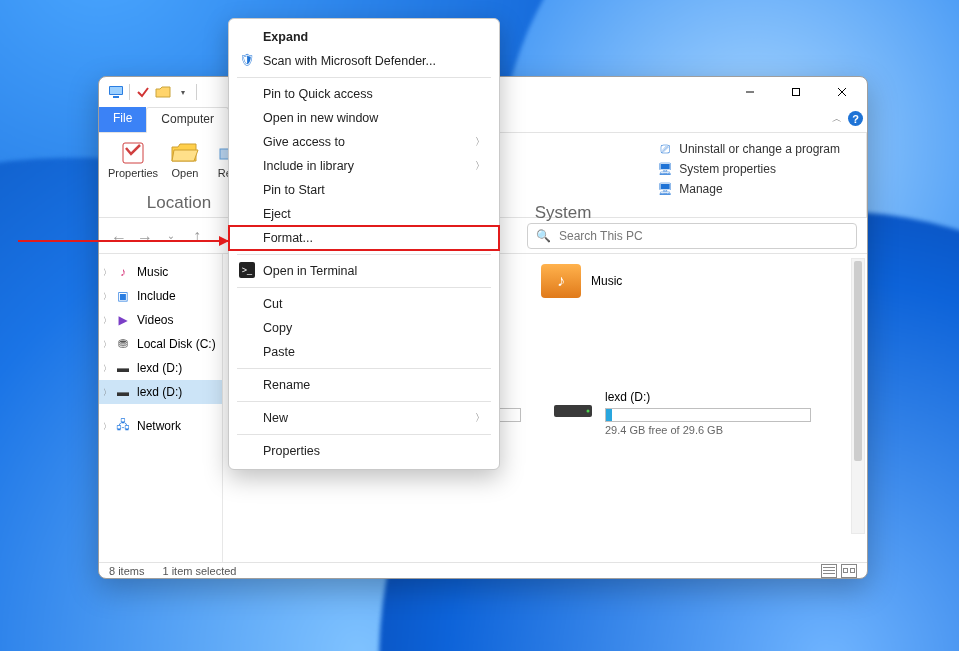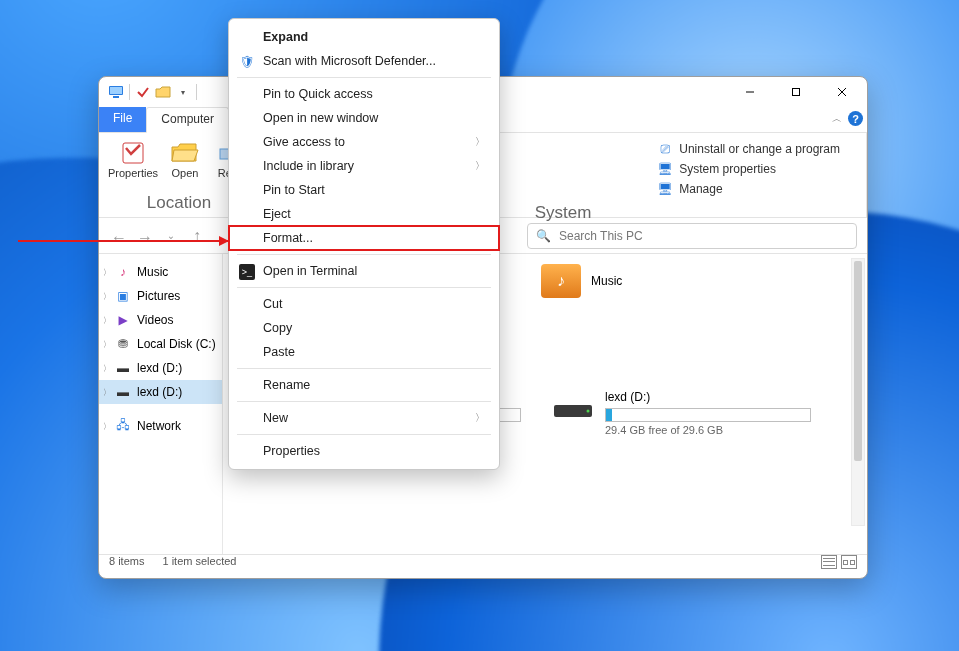--- a/index.html
+++ b/index.html
@@ -63,27 +63,27 @@
   .fic.videos{background:linear-gradient(#b97ce6,#8543c7);}
   .drives{ display:flex; gap:30px; padding-left:30px; padding-top:4px;}
   .drive{ width:260px;}
   .drive-row{ display:flex; gap:10px;}
   .dic{ width:44px; height:32px; display:flex; align-items:center; justify-content:center; position:relative;}
   .dinfo{flex:1;}
   .dbar{ height:14px; border:1px solid #bfbfbf; margin-top:4px; position:relative; background:#fff;}
   .dbar .fill{position:absolute; left:0; top:0; bottom:0; background:#29a6de;}
   .dfree{ font-size:11px; color:#666; padding-top:2px; white-space:nowrap; overflow:hidden;}
 
-  .statusbar { height:24px; border-top:1px solid #e3e3e3; display:flex; align-items:flex-start; padding:0 10px; font-size:11px; color:#555; gap:18px;}
+  .statusbar { height:16px; border-top:1px solid #e3e3e3; display:flex; align-items:center; padding:0 10px; font-size:11px; color:#555; gap:18px;}
   .sb-right{ margin-left:auto; display:flex; gap:4px;}
   .view-ic{width:16px; height:14px; border:1px solid #888; display:flex; flex-direction:column; justify-content:space-around; padding:1px;}
   .view-ic .ln{height:1px; background:#888;}
 
   .ctx { position:absolute; left:228px; top:18px; width:272px; background:#fff; border:1px solid #c9c9c9; border-radius:6px; box-shadow:0 8px 24px rgba(0,0,0,.25); padding:6px 0; font-size:12.5px; z-index:10;}
-  .ctx-item{ display:flex; align-items:flex-start; padding:5px 14px 5px 34px; position:relative; color:#222;}
+  .ctx-item{ display:flex; align-items:flex-end; padding:5px 14px 5px 34px; position:relative; color:#222;}
   .ctx-item .cic{ position:absolute; left:10px; width:16px; height:16px; display:flex; align-items:center; justify-content:center; font-size:12px;}
   .ctx-item.bold{ font-weight:600;}
   .ctx-item .sub{ margin-left:auto; color:#555; font-size:10px;}
   .ctx-sep{height:1px; background:#e2e2e2; margin:4px 8px;}
   .ctx-item.hl{ outline:2px solid #e21b1b; outline-offset:-1px;}
 
   .arrow-annot{ position:absolute; left:18px; top:240px; width:210px; height:2px; background:#e21b1b; z-index:11;}
   .arrow-annot:after{content:""; position:absolute; right:-1px; top:-4px; border-left:10px solid #e21b1b; border-top:5px solid transparent; border-bottom:5px solid transparent;}
 </style>
 </head>
@@ -218,21 +218,21 @@
   <div class="body-row">
     <div class="sidebar" id="sidebar">
         <div class="side-item">
           <span class="caret">〉</span>
           <span class="sic" style="color:#d83b7d">♪</span>
           <span>Music</span>
         </div>
         <div class="side-item">
           <span class="caret">〉</span>
           <span class="sic" style="color:#2a7de1">▣</span>
-          <span>Pictures</span>
+          <span>Include</span>
         </div>
         <div class="side-item">
           <span class="caret">〉</span>
           <span class="sic" style="color:#7b3fc7">▶</span>
           <span>Videos</span>
         </div>
         <div class="side-item">
           <span class="caret">〉</span>
           <span class="sic" style="color:#555">⛃</span>
           <span>Local Disk (C:)</span>

